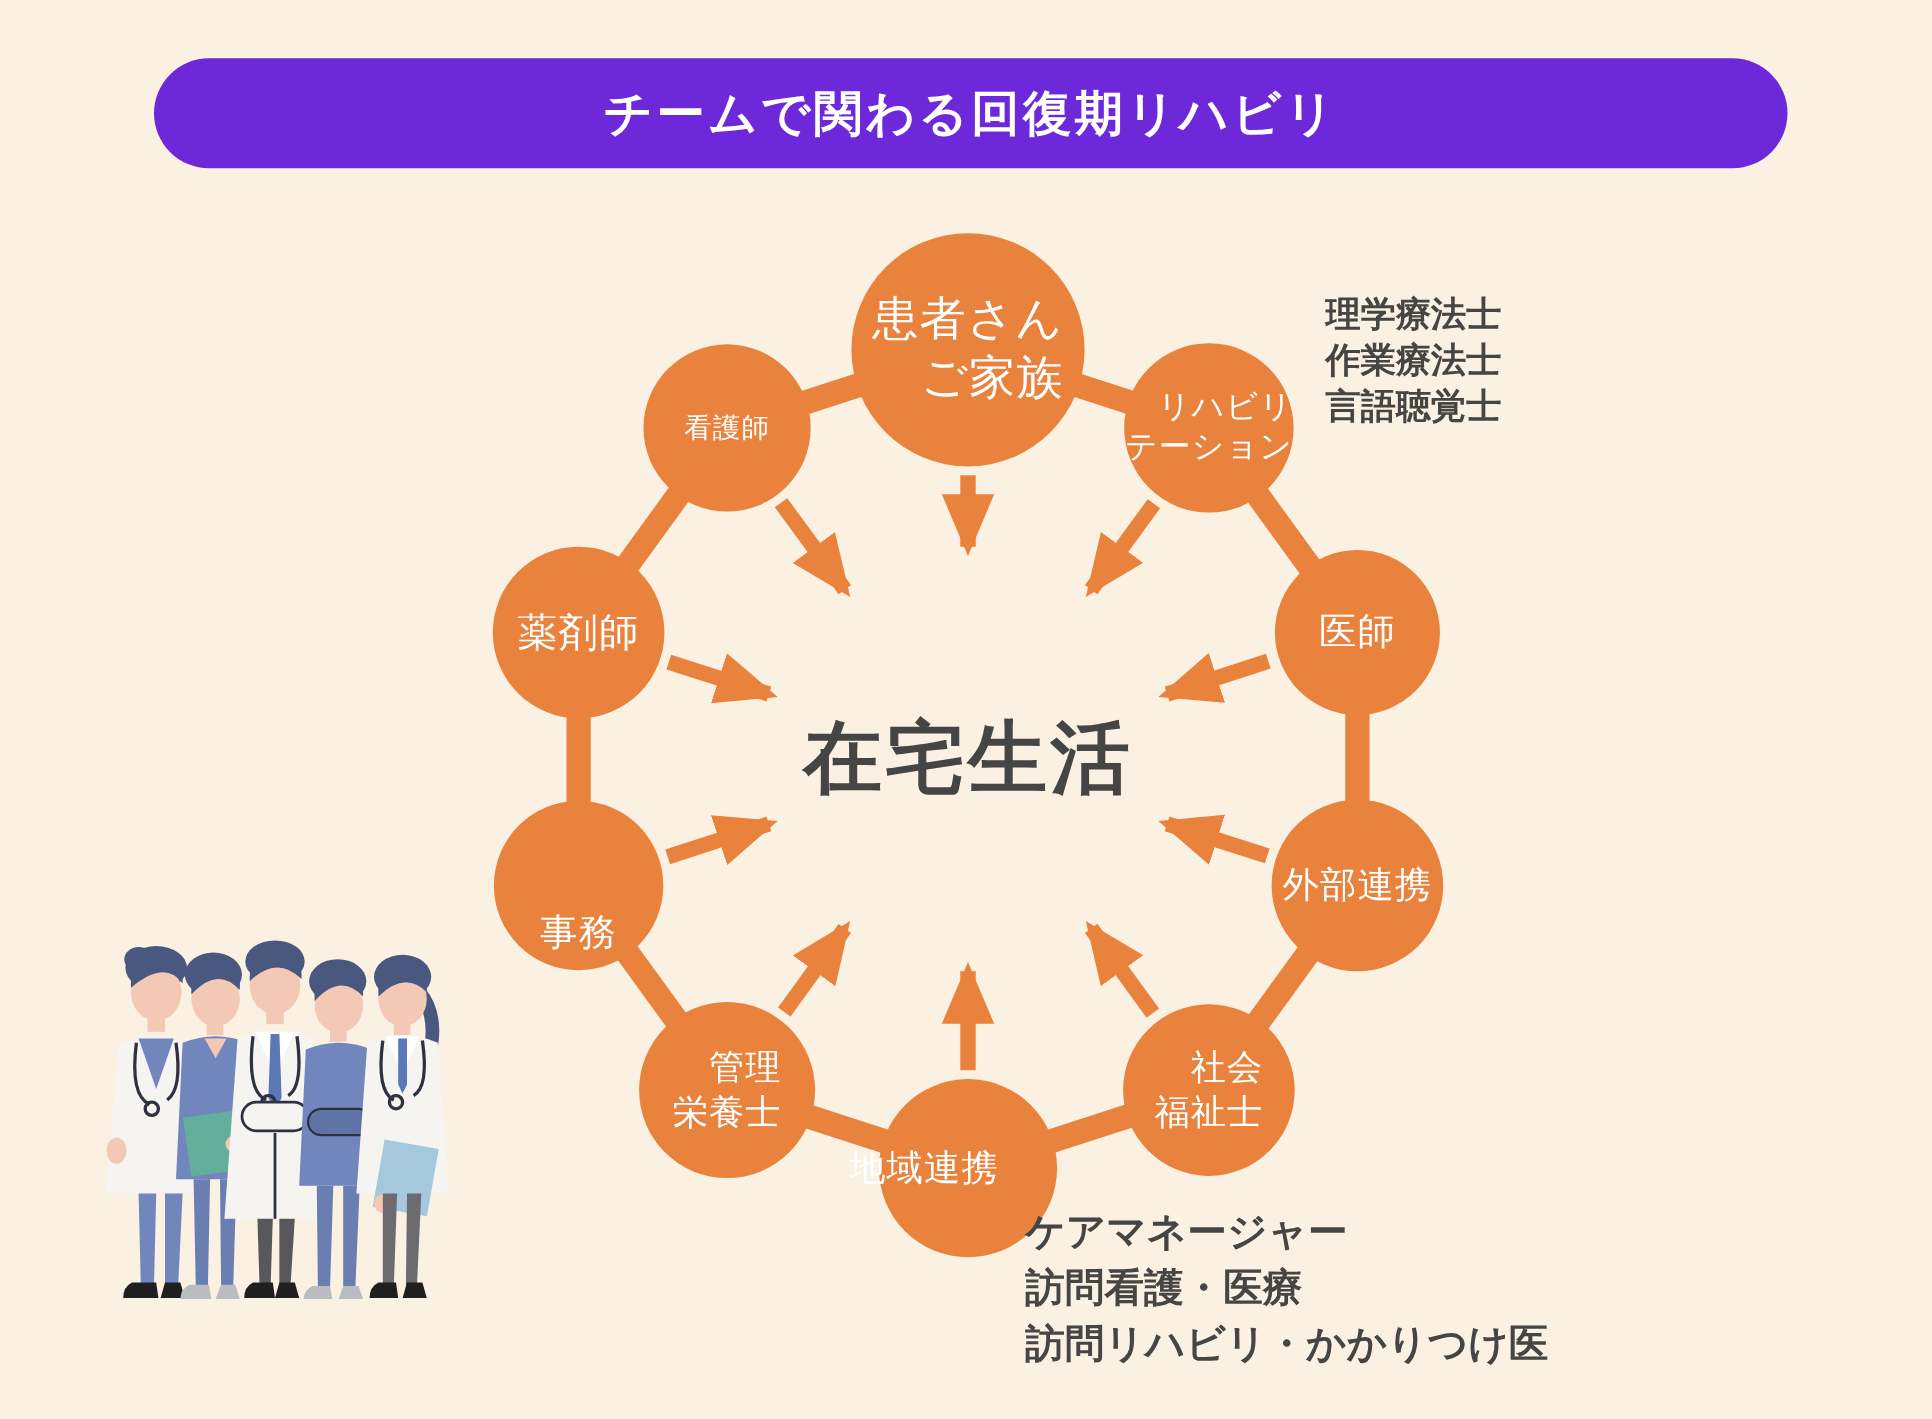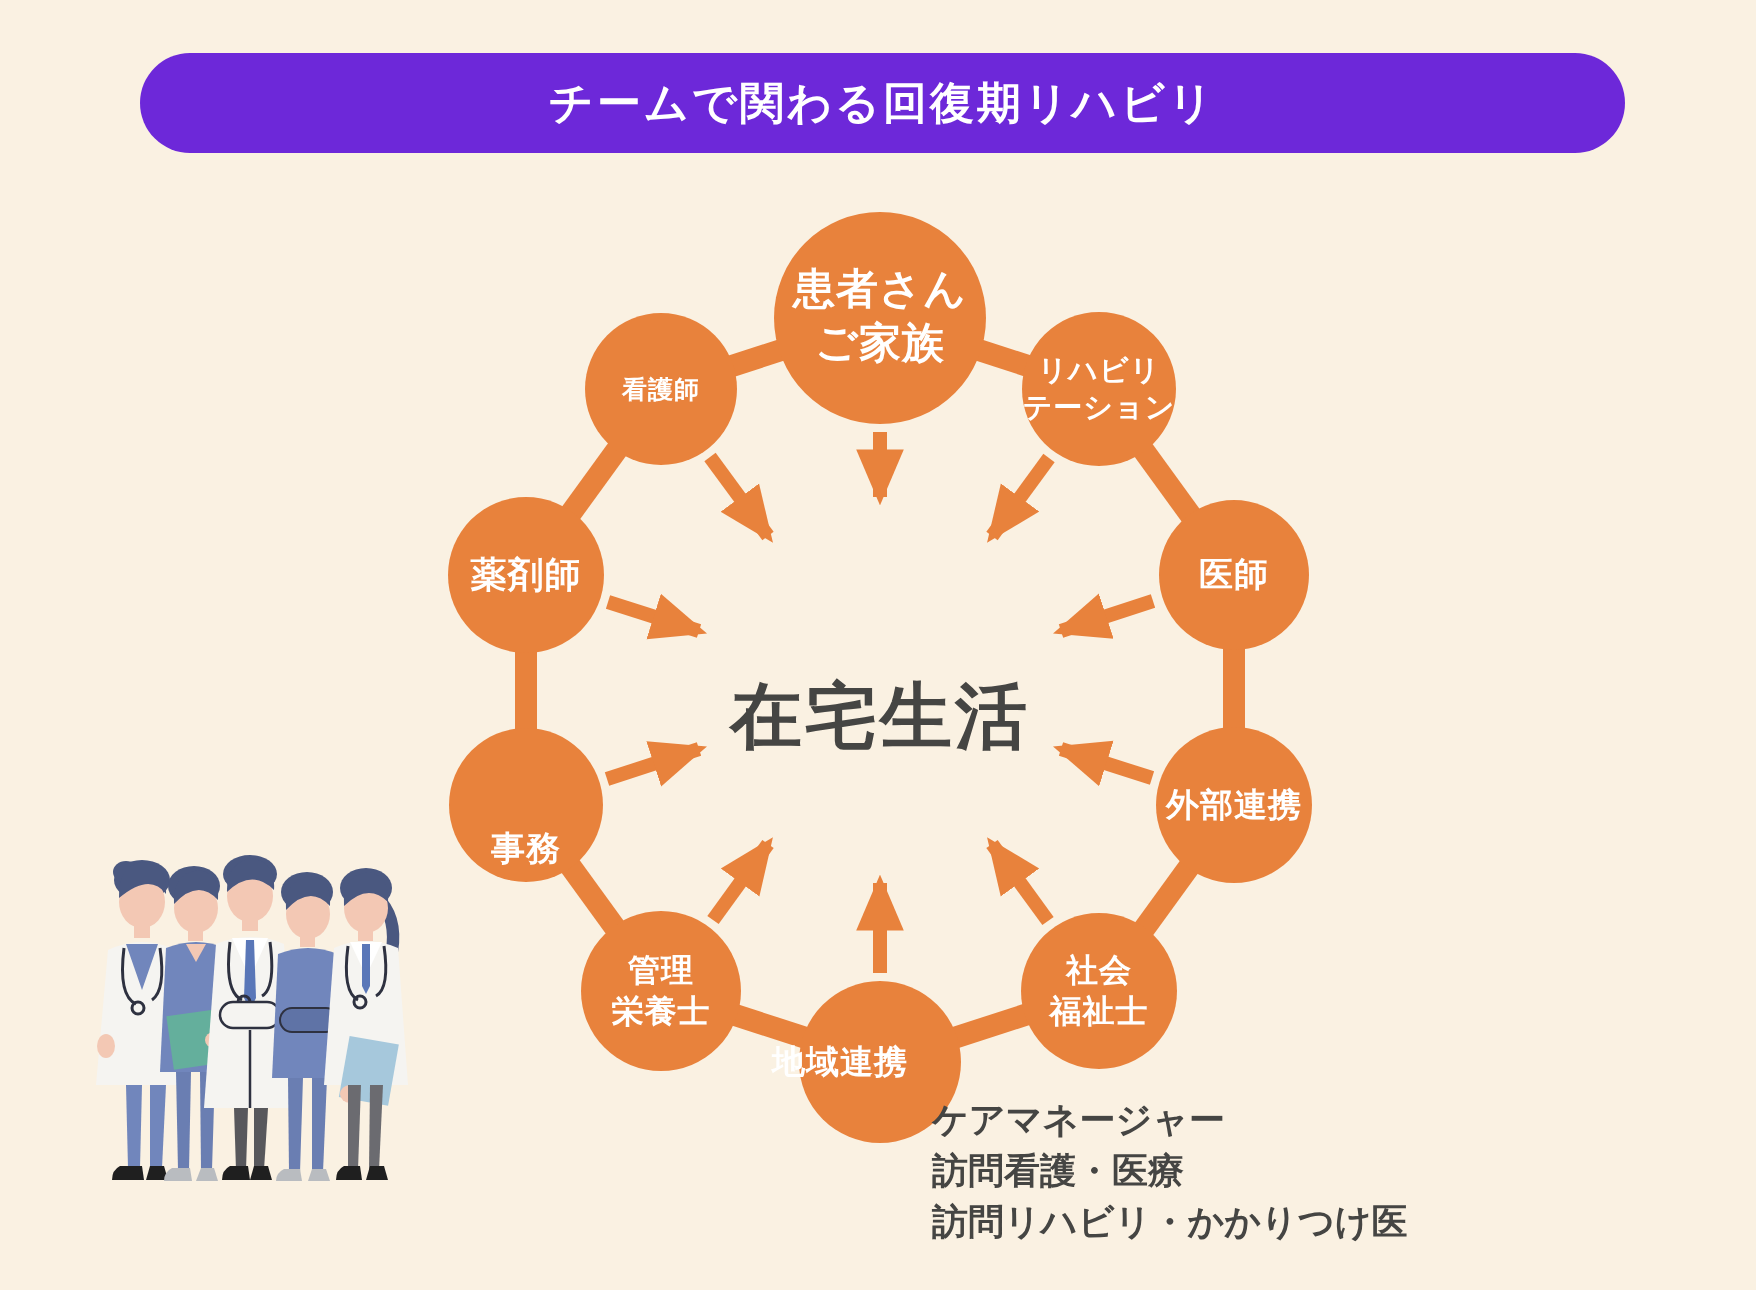--- a/index.html
+++ b/index.html
@@ -11,26 +11,26 @@
     position:absolute;left:140px;top:53px;width:1485px;height:100px;
     background:#6d28d9;border-radius:50px;
     display:flex;align-items:center;justify-content:center;
   }
   .title-text{
     color:#FFFFFF;font-size:44px;font-weight:bold;letter-spacing:3px;
   }
   svg.diagram{position:absolute;left:0;top:0;width:1756px;height:1290px;}
   .role-label{
     position:absolute;transform:translate(-50%,-50%);
-    color:#FFFFFF;font-weight:bold;text-align:center;
+    color:#FFFFFF;font-weight:normal;text-align:right;
     white-space:pre-line;line-height:1.28;letter-spacing:1px;
   }
   .center-label{
     position:absolute;left:880px;top:690px;transform:translate(-50%,-50%);
-    color:#454543;font-size:72px;font-weight:bold;letter-spacing:3px;white-space:nowrap;margin-top:27px;
+    color:#454543;font-size:72px;font-weight:bold;letter-spacing:3px;white-space:nowrap;
   }
   .note{
     position:absolute;color:#454543;font-weight:bold;white-space:pre-line;
   }
   .note-rehab{left:1205px;top:264px;font-size:32px;line-height:1.32;}
   .note-dental{left:1332px;top:748px;font-size:33px;line-height:1.34;}
   .note-regional{left:932px;top:1094px;font-size:36px;line-height:1.42;}
 </style>
 </head>
 <body>
@@ -187,17 +187,20 @@
 福祉士</div>
   <div class="role-label" style="left:840px;top:1062px;font-size:33px;">地域連携</div>
   <div class="role-label" style="left:661px;top:991px;font-size:32px;">管理
 栄養士</div>
   <div class="role-label" style="left:526px;top:805px;font-size:34px;margin-top:44px;">事務</div>
   <div class="role-label" style="left:526px;top:575px;font-size:36px;">薬剤師</div>
   <div class="role-label" style="left:661px;top:389px;font-size:25px;">看護師</div>
 
   <div class="center-label">在宅生活</div>
 
+  <div class="note note-rehab">理学療法士
+作業療法士
+言語聴覚士</div>
   <div class="note note-regional">ケアマネージャー
 訪問看護・医療
 訪問リハビリ・かかりつけ医</div>
 
 </div>
 
 </body></html>

